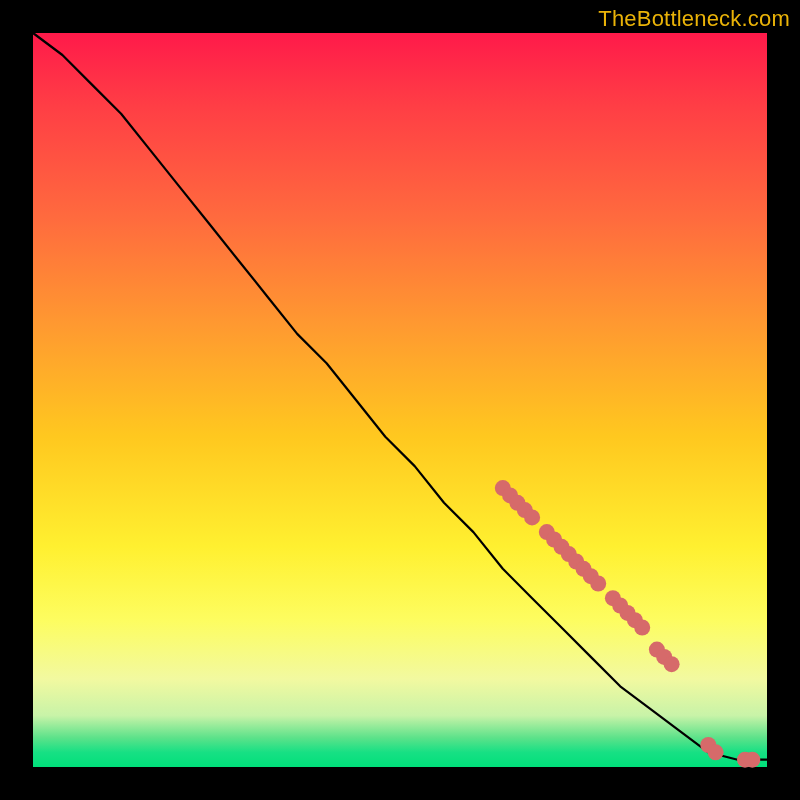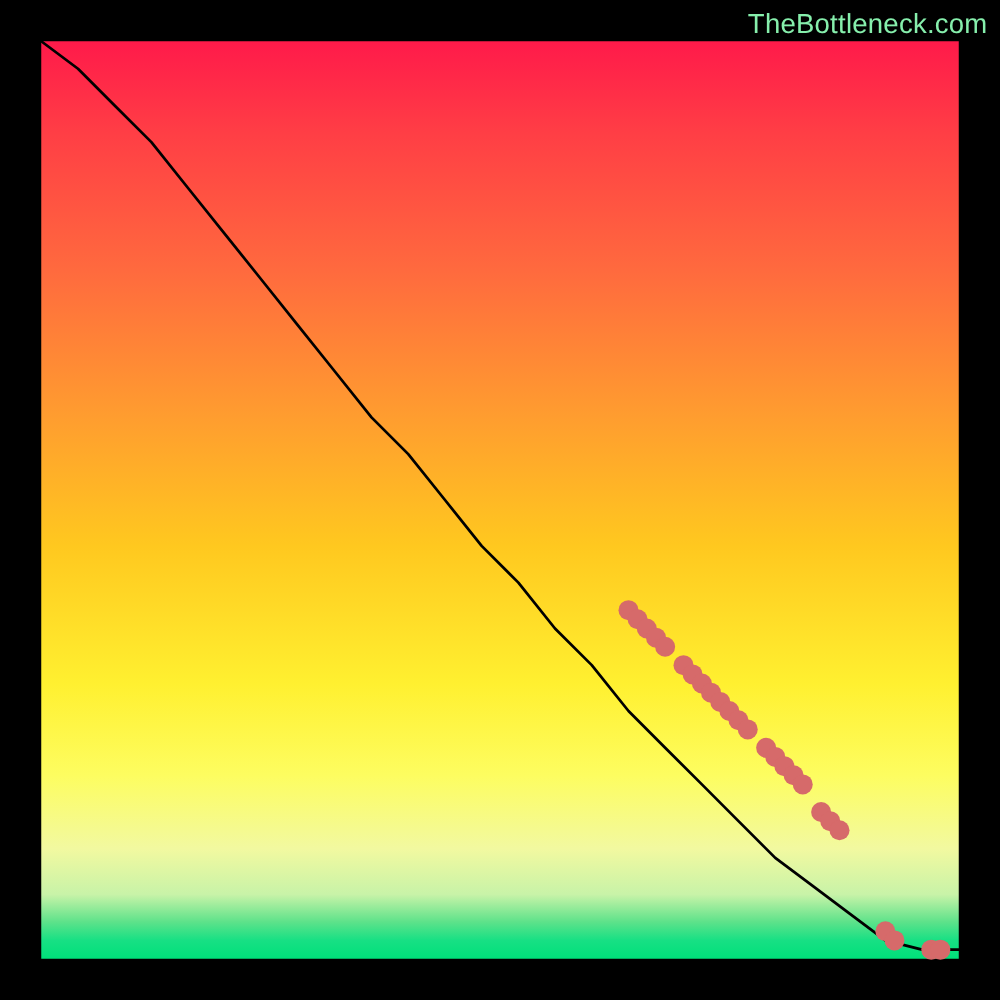--- a/index.html
+++ b/index.html
@@ -37,21 +37,21 @@
       #c8f3a8 93%,
       #5de28a 96%,
       #17e084 98%,
       #00e07a 100%
     );
   }
   .watermark {
     position: absolute;
     top: 6px;
     right: 10px;
-    color: #86efac;
+    color: #eab308;
     font-size: 22px;
     letter-spacing: 0.2px;
     font-weight: 400;
     user-select: none;
   }
   svg.overlay {
     position: absolute;
     left: 0;
     top: 0;
     width: 734px;

